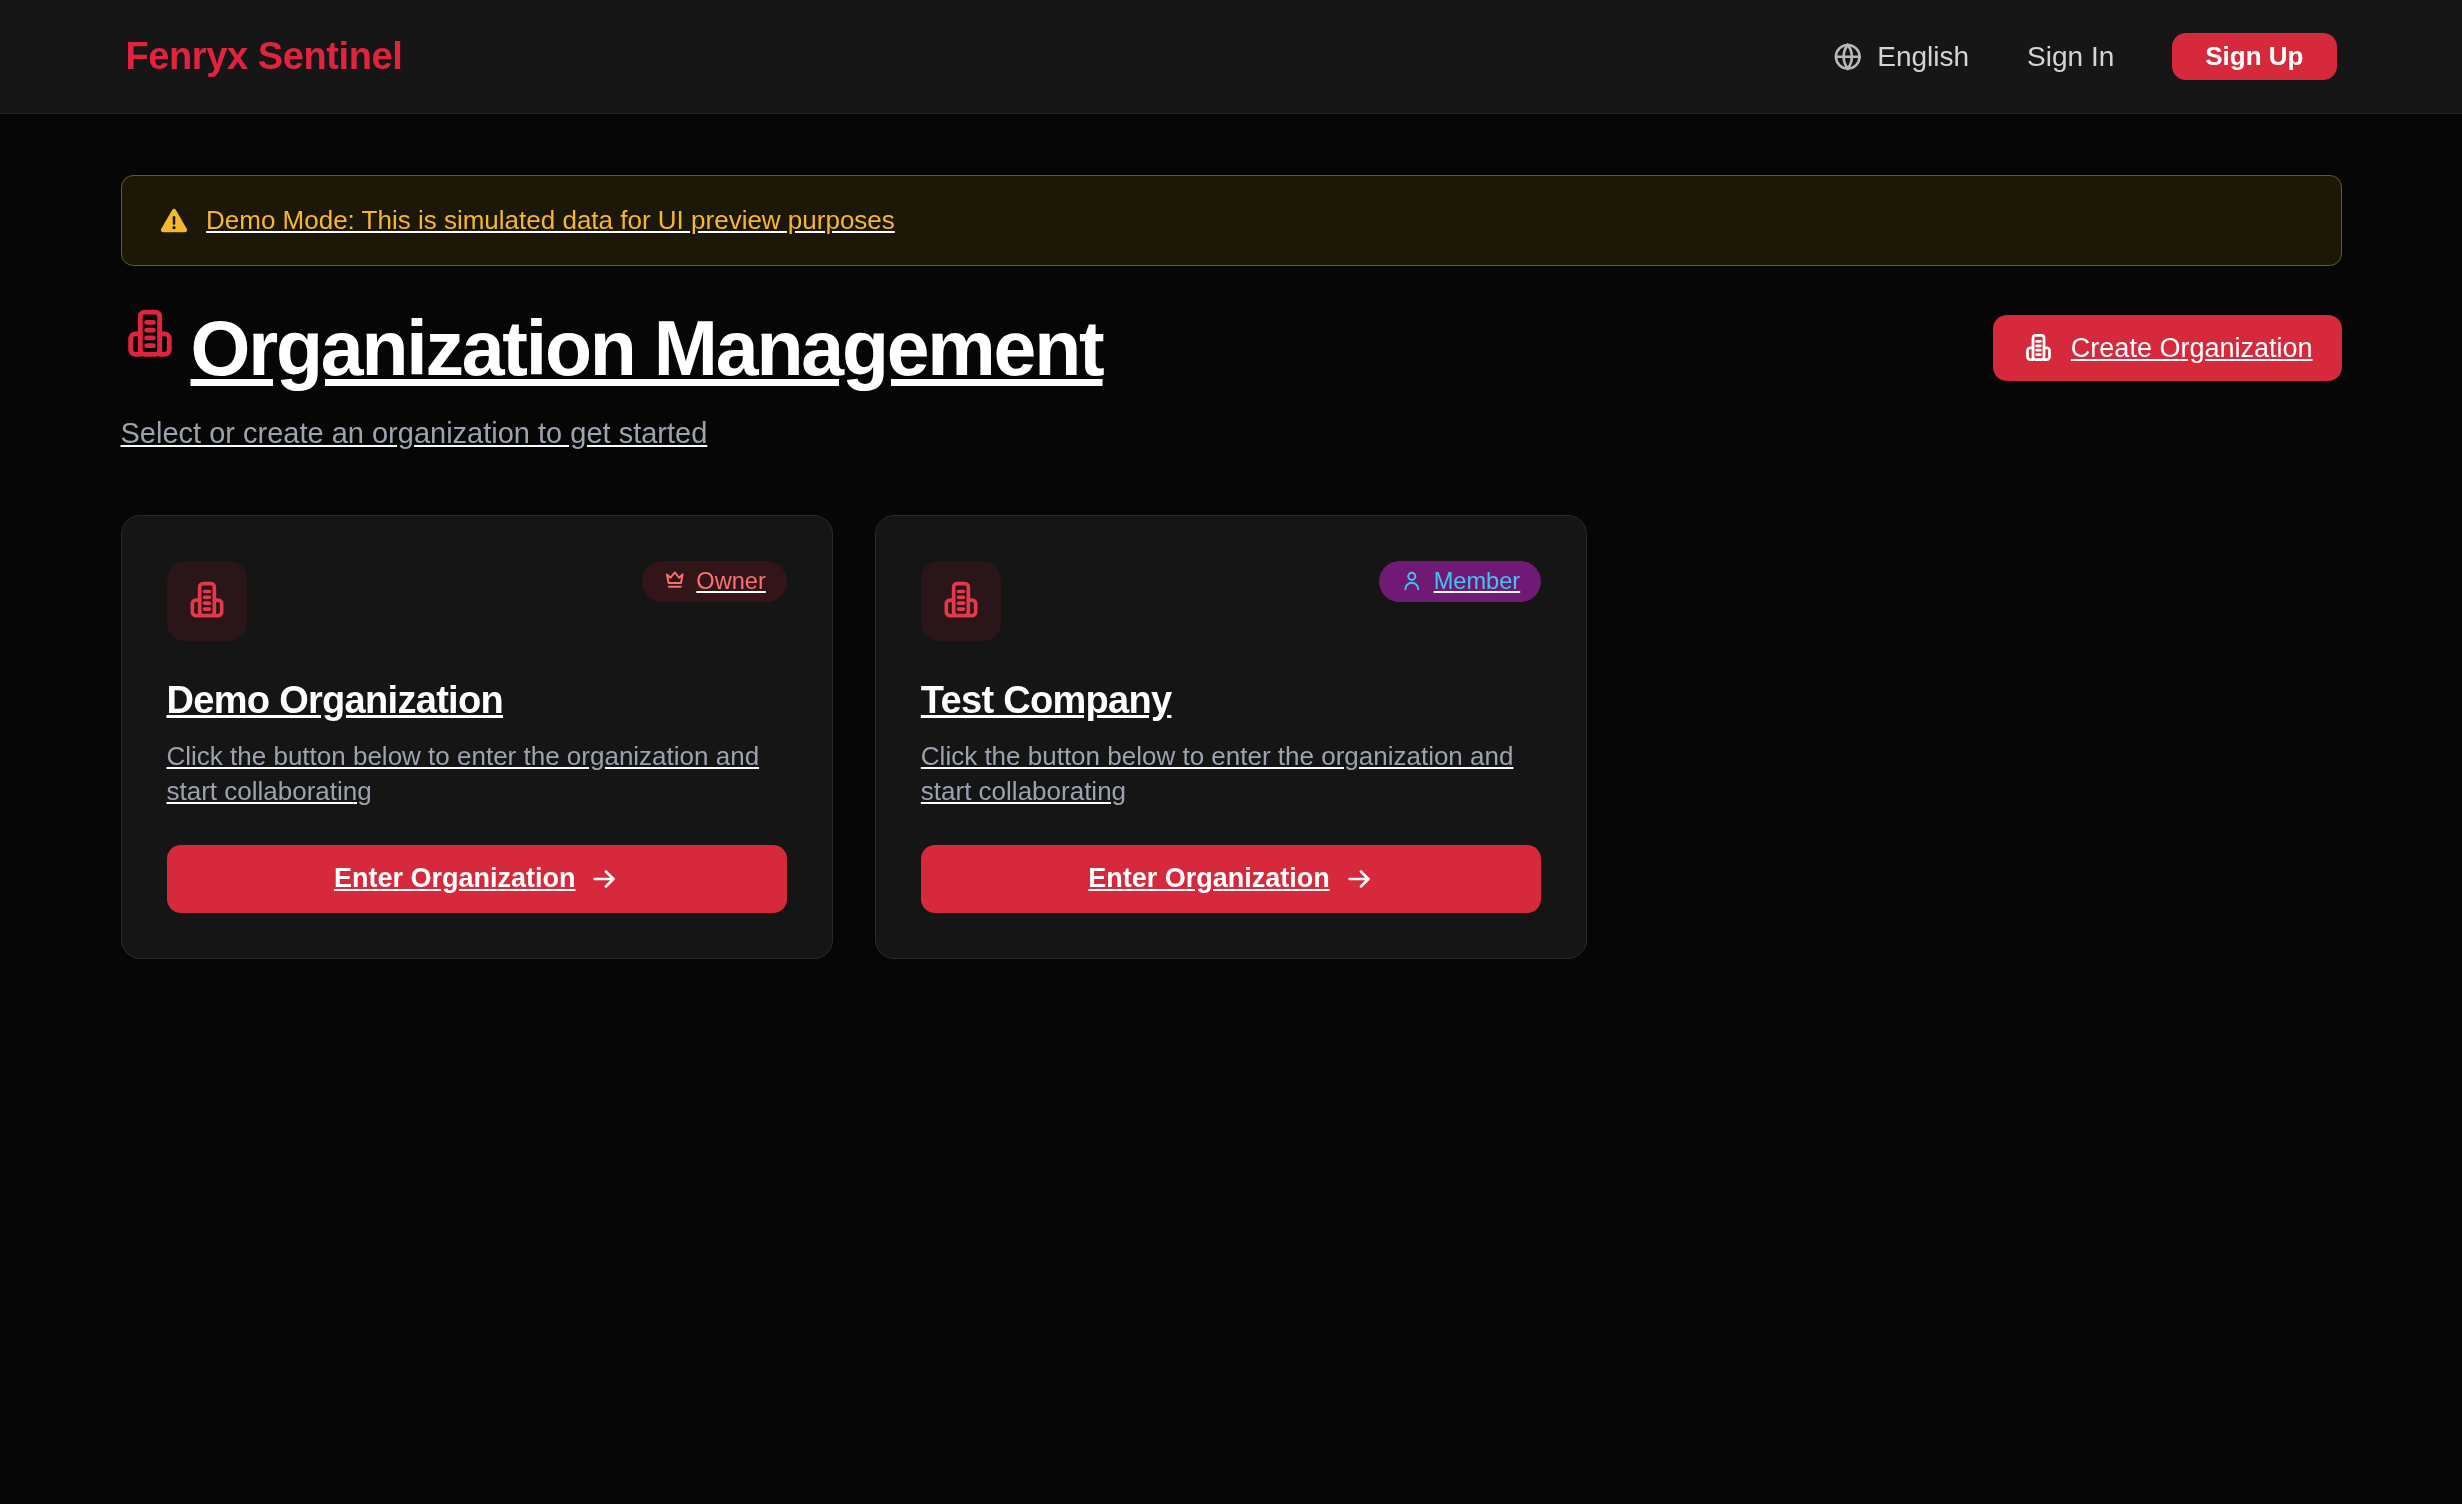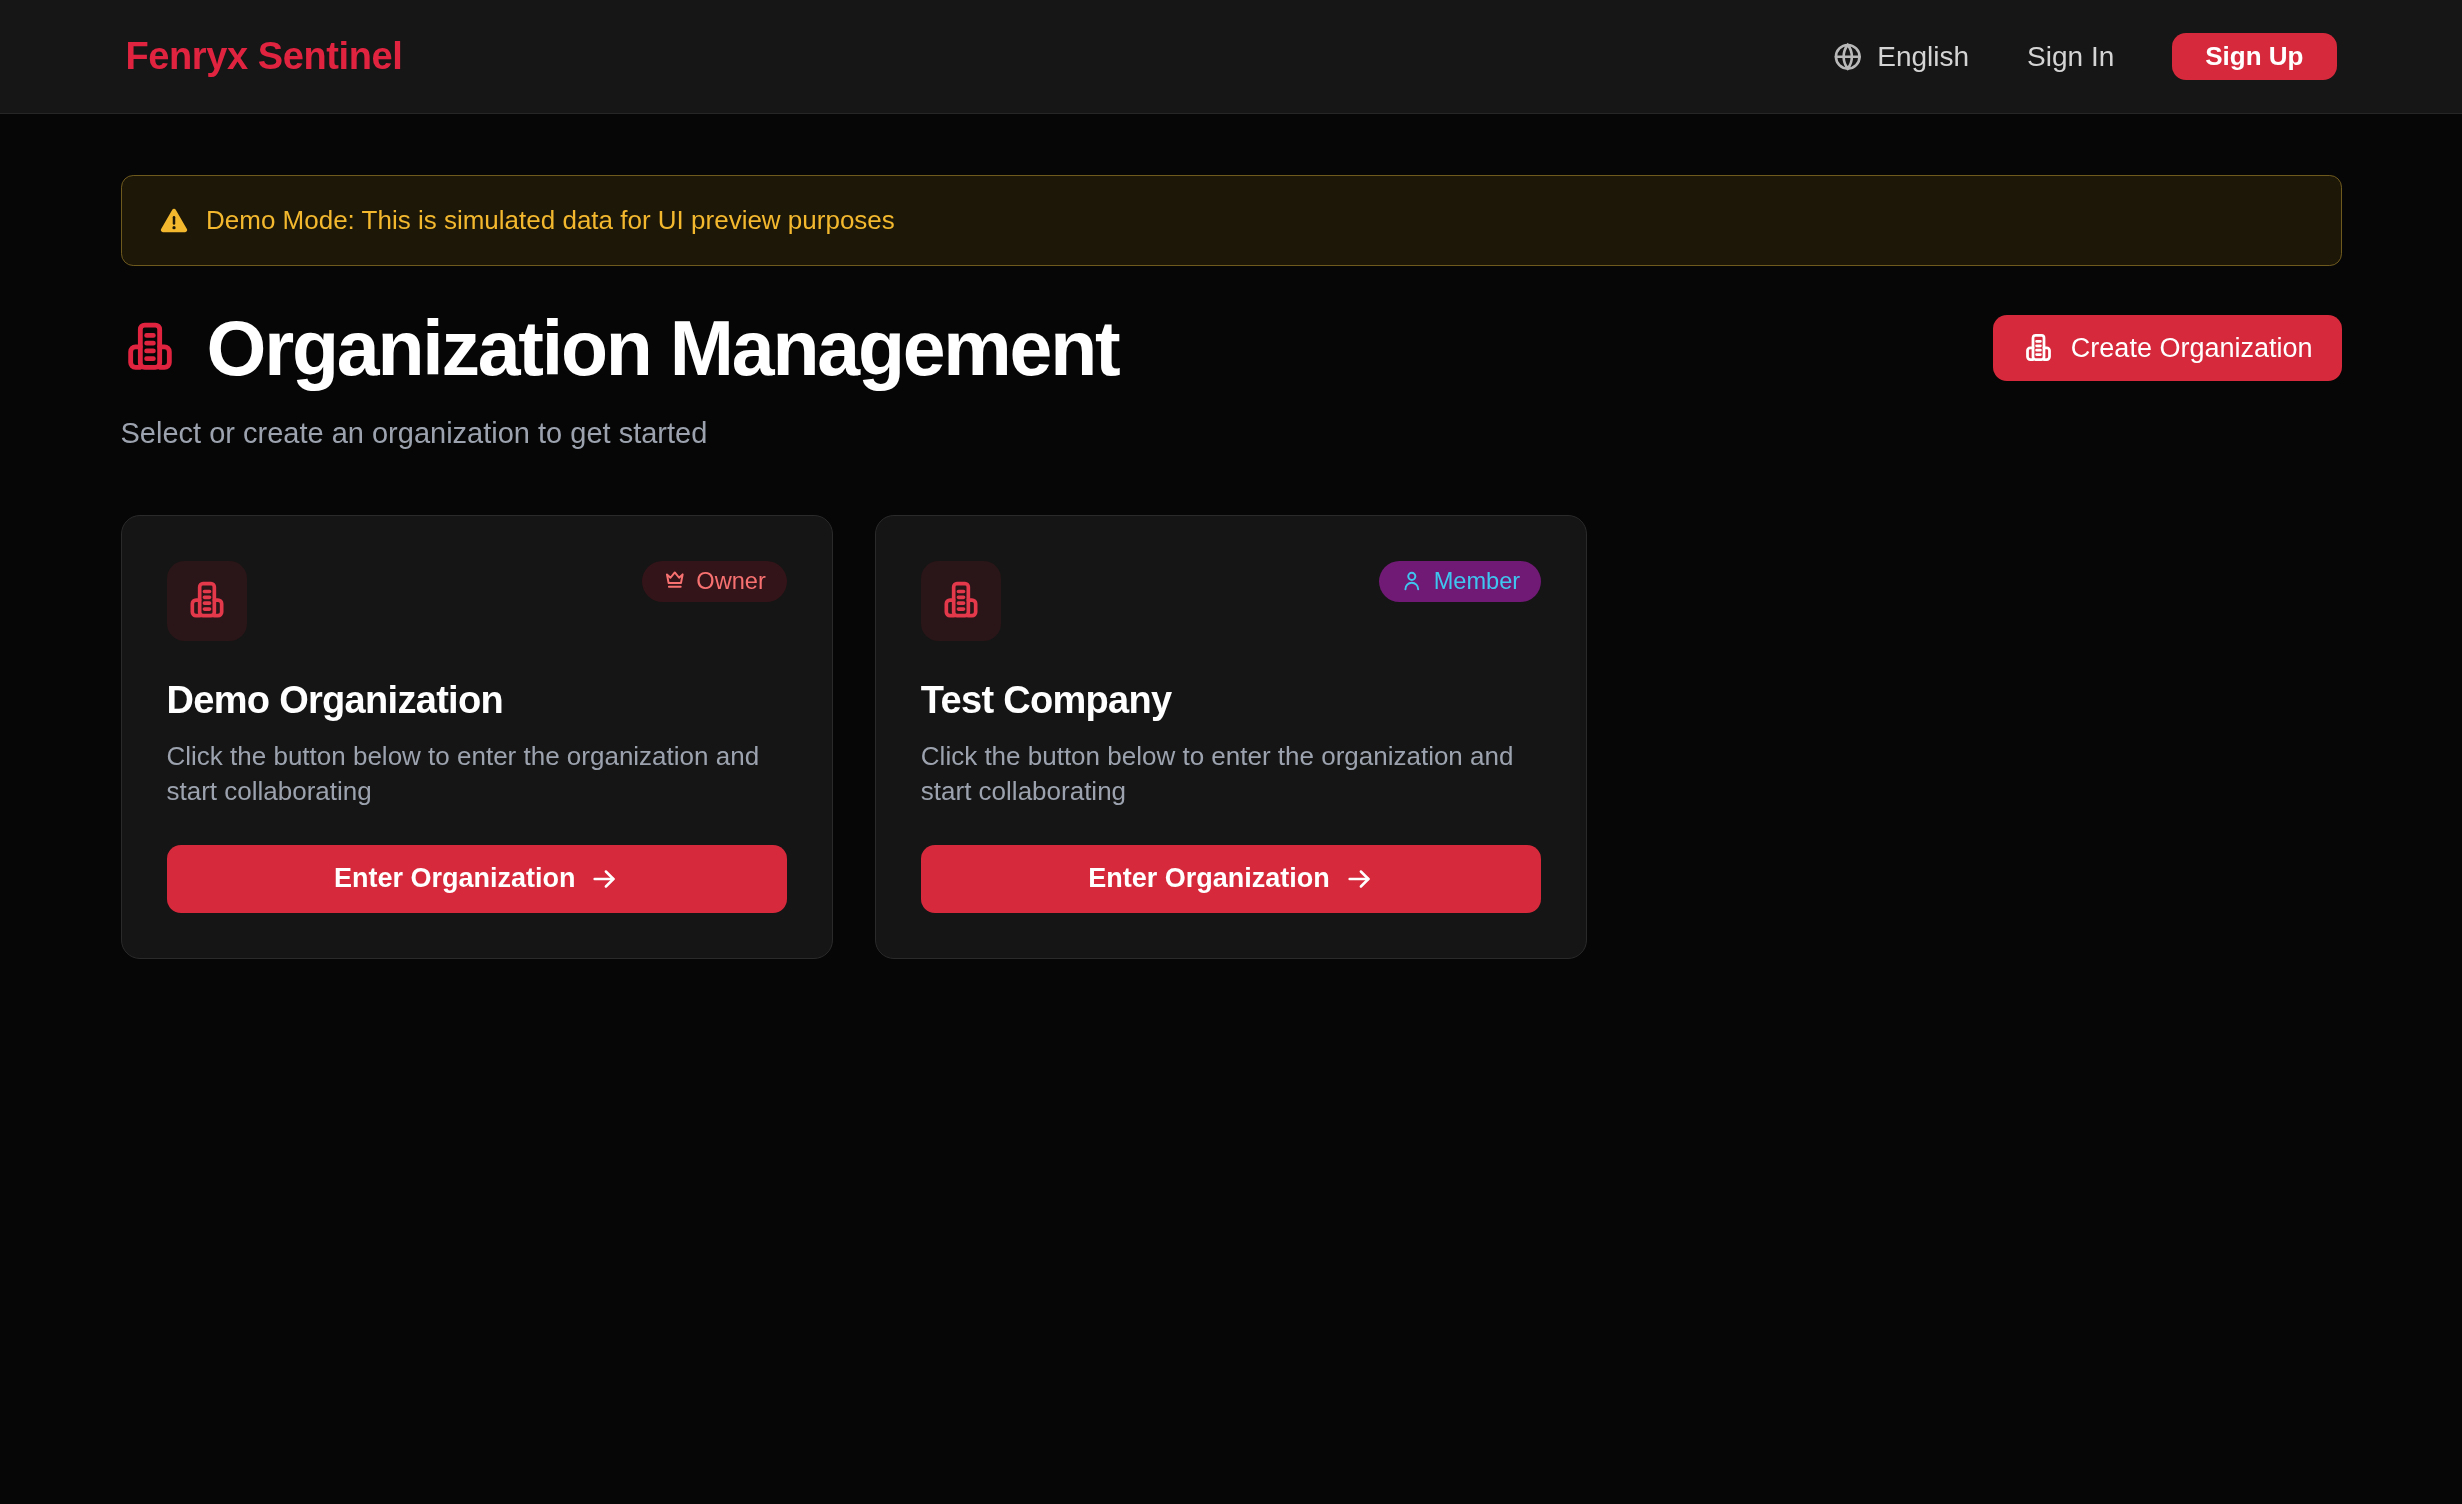--- a/index.html
+++ b/index.html
@@ -41,42 +41,42 @@
   }
   .lang svg { width:31.5px; height:31.5px; color:#b8b8b8; }
   .signin { color:#d4d4d4; font-size:28px; cursor:pointer; }
   .signup {
     background:var(--primary-red); color:#fff;
     font-size:26px; font-weight:600;
     padding:8px 33px; border-radius:14px; border:none; cursor:pointer;
   }
 
   
-  .container { width:2221px; margin:0 auto; }
+  .container { width:2221px; margin:0 auto;text-decoration:underline; }
 
   
   .banner {
     margin-top:61px;
     height:91px;
     background:#1d1708;
     border:1.7px solid #6f5a1e;
     border-radius:12.2px;
     display:flex; align-items:center; gap:17.5px;
     padding:0 37px;
     color:var(--amber-text);
     font-size:26px;
   }
   .banner svg { width:30px; height:30px; flex:none; }
 
   
   .header-row {
     margin-top:40px;
     display:flex; align-items:center; justify-content:space-between;
   }
-  .title-group { display:flex; align-items:center; gap:28px; }
+  .title-group { display:flex; align-items:flex-start; gap:12px; }
   .title-group .big-icon { width:58px; height:58px; color:var(--brand-red); }
   h1 {
     font-size:77px; font-weight:700; letter-spacing:-2.2px; color:#fff;
     line-height:1.1;
   }
   .create-btn {
     background:var(--primary-red); color:#fff;
     height:66px; padding:0 29px; border-radius:14px; border:none;
     display:flex; align-items:center; gap:15.7px;
     font-size:27px; font-weight:500; cursor:pointer;

